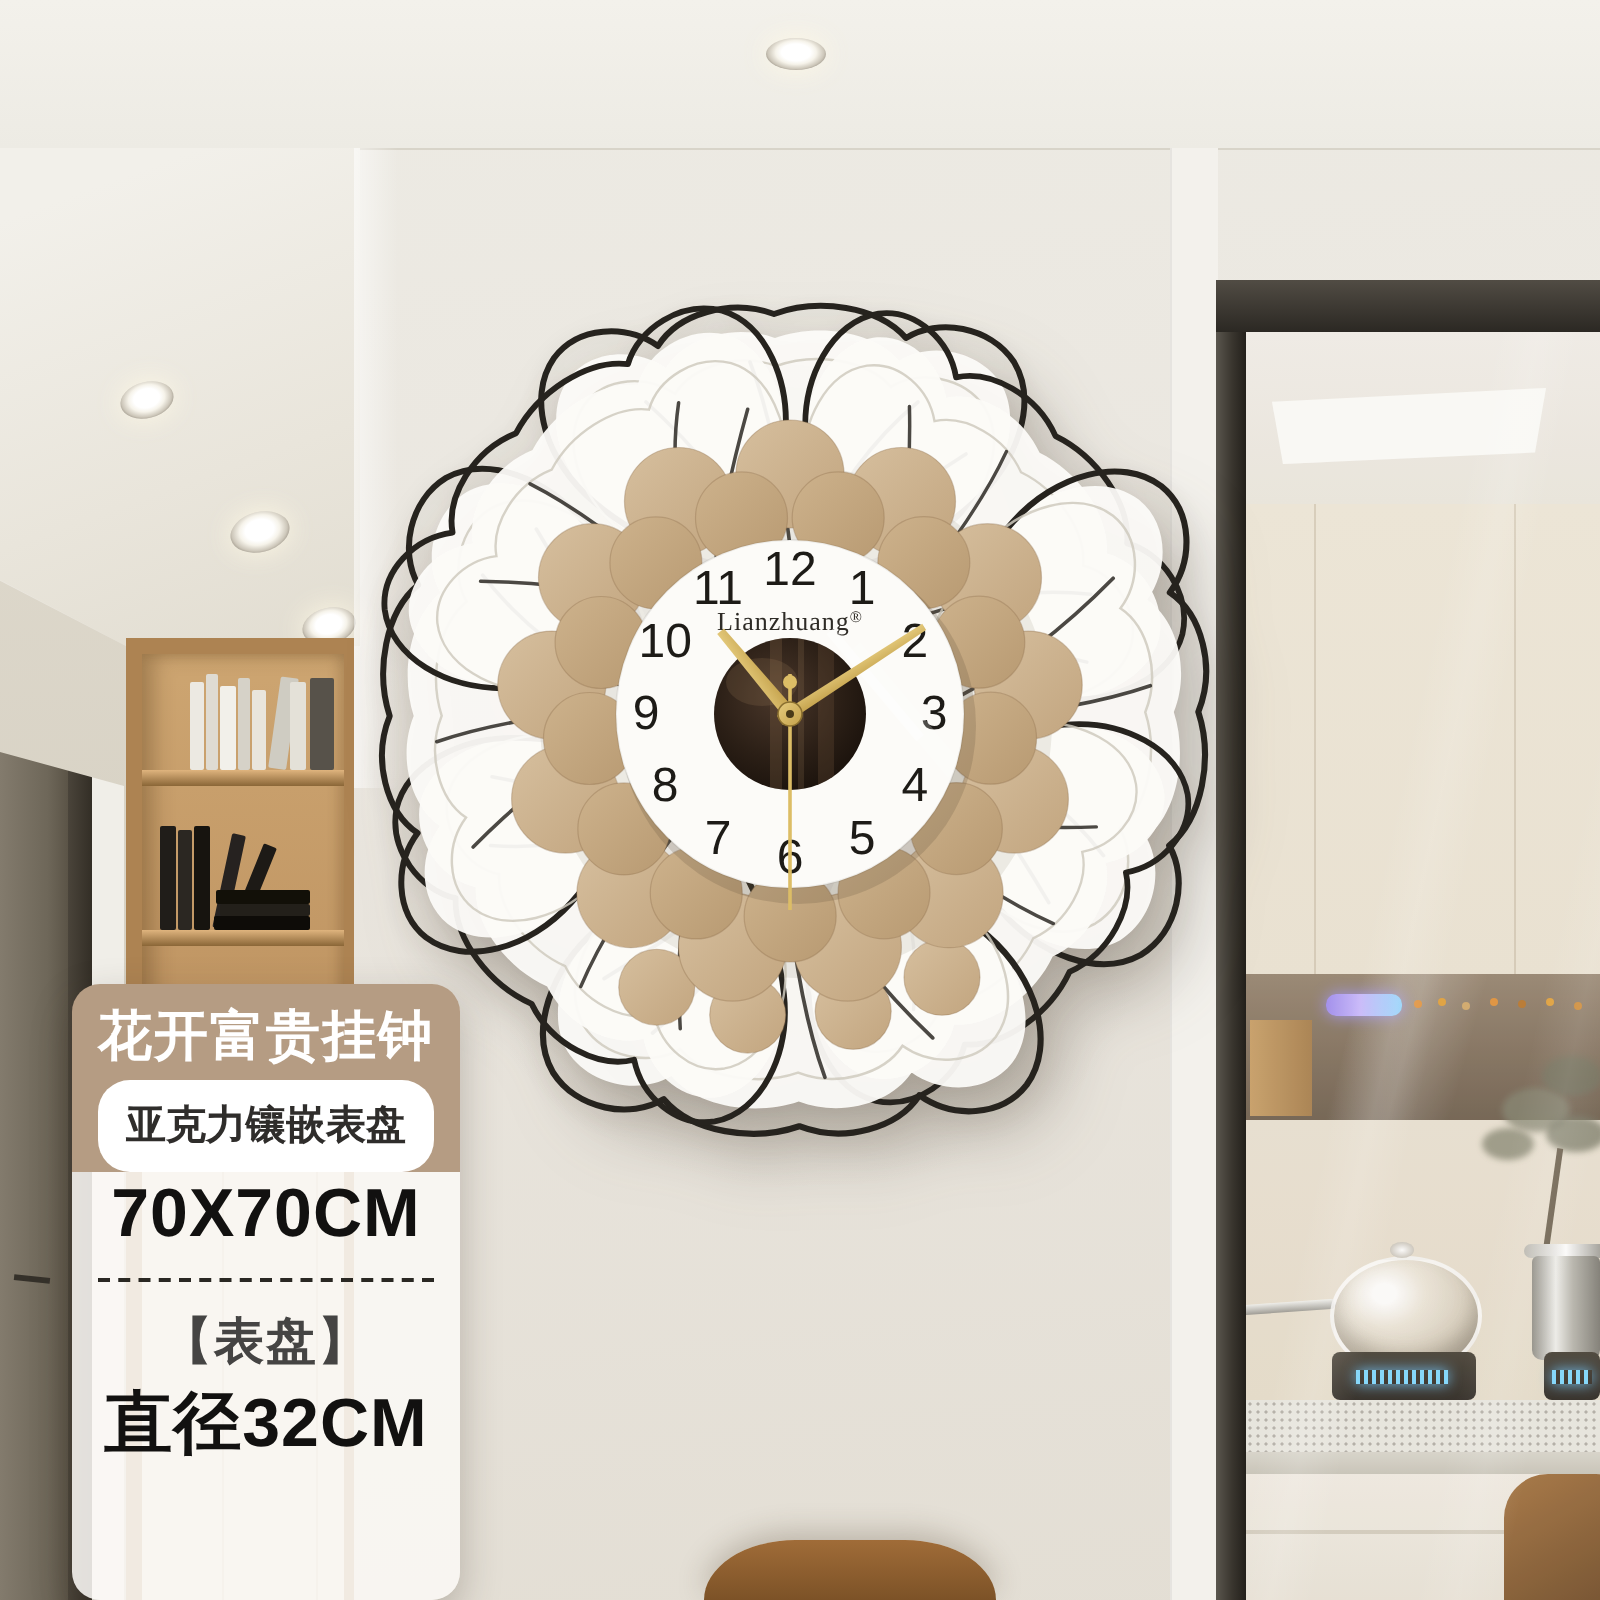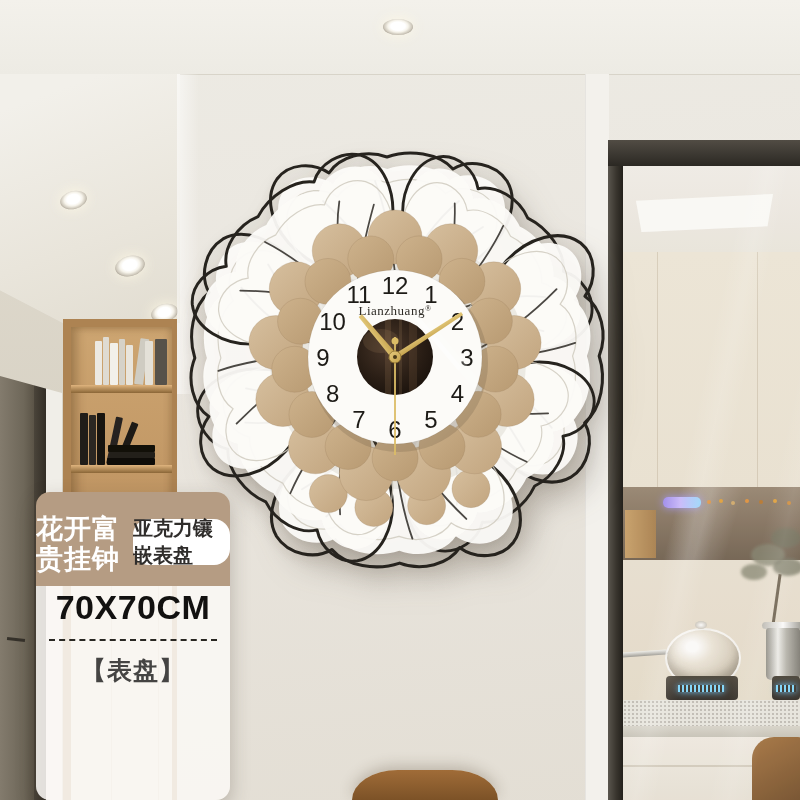--- a/index.html
+++ b/index.html
@@ -121,21 +121,21 @@
   #clock-svg{left:195px;top:157px;width:400px;height:400px;overflow:visible;
     filter:drop-shadow(12px 18px 14px rgba(70,58,42,.28)) drop-shadow(0 3px 5px rgba(70,58,42,.12));}
   .numeral{font-family:"Liberation Sans",sans-serif;font-size:24px;fill:#1d1b17;}
   .brand{font-family:"Liberation Serif",serif;font-size:13px;letter-spacing:.5px;fill:#2e2b26;}
   .brand-reg{font-size:8px;}
 
   
   .card{left:36px;top:492px;width:194px;height:308px;border-radius:14px;overflow:hidden;
     box-shadow:0 8px 20px rgba(60,50,40,.28);}
   .card-head{width:100%;height:94px;background:var(--badge_bg,#b59c83);
-    display:flex;align-items:center;}
+    display:flex;flex-direction:column;align-items:center;}
   .card-title{margin-top:12px;color:var(--badge_text,#fff);font-size:27px;font-weight:700;
     letter-spacing:1px;line-height:1.1;}
   .card-pill{margin-top:6px;width:168px;height:46px;border-radius:16px;background:var(--pill_bg,#fff);
     display:flex;align-items:center;justify-content:center;
     color:var(--pill_text,#2f2d2b);font-size:20px;font-weight:700;}
   .card-body{width:100%;height:214px;background:rgba(250,248,245,.88);
     display:flex;flex-direction:column;align-items:center;}
   .spec-label{margin-top:13px;color:var(--spec_label,#454443);font-size:25px;font-weight:700;letter-spacing:1px;}
   .spec-value{margin-top:2px;color:var(--spec_value,#121110);font-size:34px;font-weight:800;letter-spacing:.5px;}
   .spec-divider{margin-top:12px;width:168px;border-top:2px dashed #2a2823;}
@@ -368,15 +368,16 @@
 
   <div class="abs card">
     <div class="card-head">
       <div class="card-title">花开富贵挂钟</div>
       <div class="card-pill">亚克力镶嵌表盘</div>
     </div>
     <div class="card-body">
       <div class="spec-value">70X70CM</div>
       <div class="spec-divider"></div>
       <div class="spec-label">【表盘】</div>
+      <div class="spec-value">直径32CM</div>
     </div>
   </div>
 </div>
 
 </body></html>

